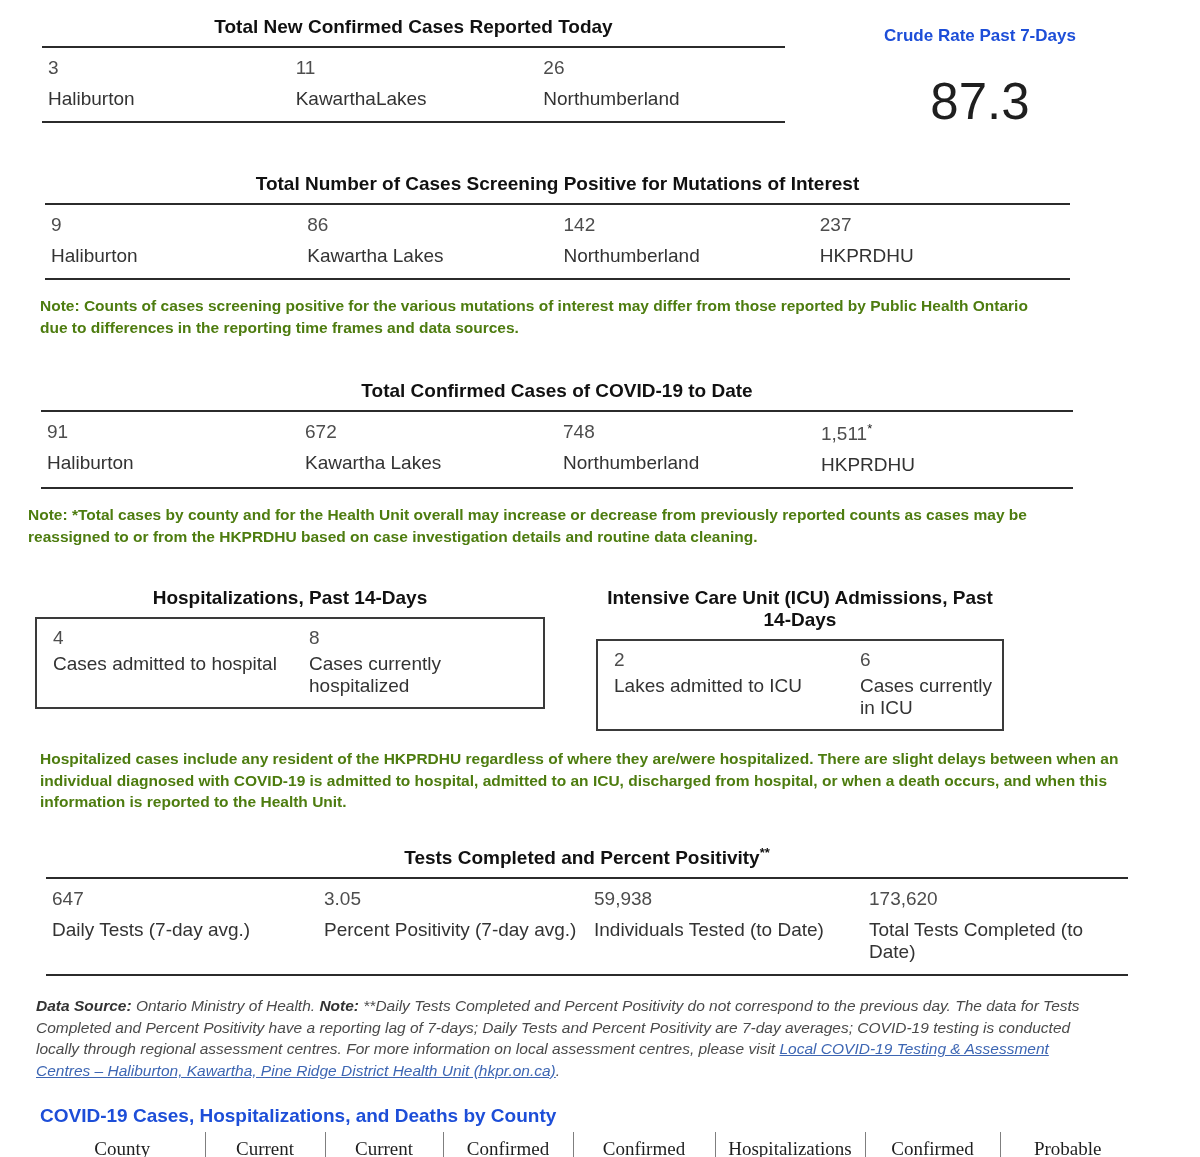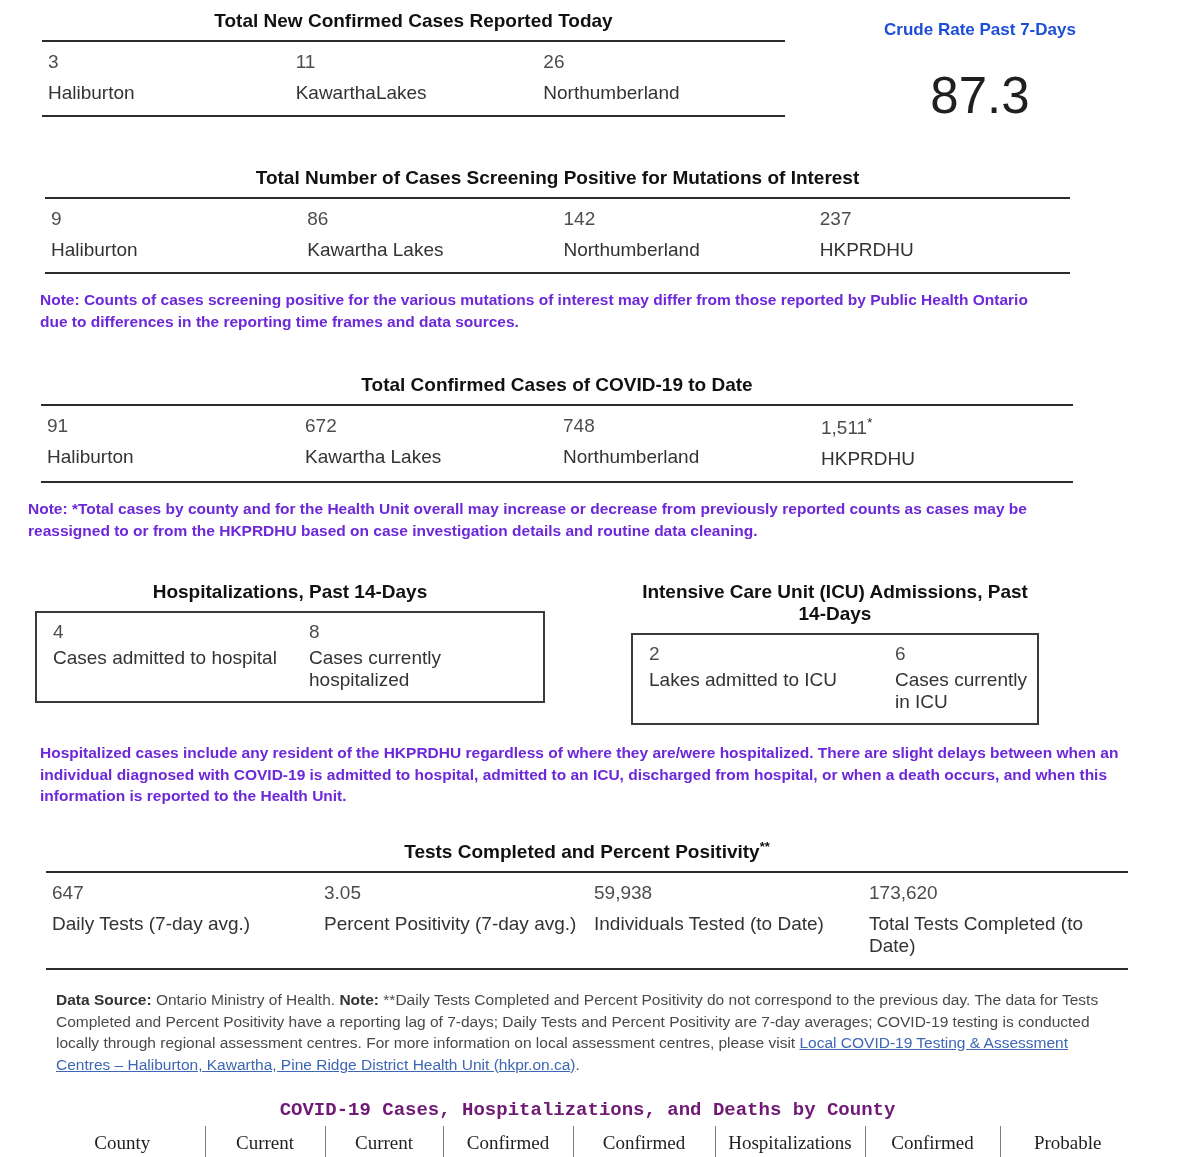--- a/index.html
+++ b/index.html
@@ -1,20 +1,20 @@
 <!DOCTYPE html>
 <html><head>
 <meta charset="utf-8">
 <style>
   * { box-sizing: border-box; margin: 0; padding: 0; }
   html, body { width: 1200px; height: 1157px; background: #ffffff; overflow: hidden; }
   body { font-family: "Liberation Sans", sans-serif; color: #333; }
 
   
-  .top-row { display: flex; align-items: flex-start; }
+  .top-row { display: flex; align-items: flex-start; padding-top: 6px; }
   .sec-new { margin-left: 42px; width: 743px; }
   .sec-title { font-size: 19px; font-weight: bold; color: #111; text-align: center; margin-bottom: 8px; }
   .sec-new .sec-title { margin-top: 10px; }
 
   .stat-grid { border-top: 2px solid #2b2b2b; border-bottom: 2px solid #2b2b2b; display: grid; padding: 9px 0 11px; }
   .cols-3 { grid-template-columns: 1fr 1fr 1fr; }
   .cols-4 { grid-template-columns: repeat(4, 1fr); }
   .stat { padding-left: 6px; }
   .stat .v { font-size: 19px; color: #4d4d4d; margin-bottom: 9px; }
   .stat .l { font-size: 19px; color: #333; }
@@ -25,44 +25,44 @@
   .crude .v { font-size: 51px; color: #1f1f1f; margin-top: 26px; }
   .crude .c { font-size: 17px; color: #404040; margin-top: 8px; }
 
   
   .sec-mut { margin: 42px 0 0 45px; width: 1025px; }
   .sec-conf { margin: 42px 0 0 41px; width: 1032px; }
   .sec-tests { margin: 32px 0 0 46px; width: 1082px; }
   .sec-tests .stat-grid { grid-template-columns: 272px 270px 275px 265px; }
   .title-sup { font-size: 13px; vertical-align: super; }
 
-  .note { font-weight: bold; font-size: 15.5px; line-height: 21.5px; color: #6d28d9; margin: 15px 0 0 40px; }
+  .note { font-weight: bold; font-size: 15.5px; line-height: 21.5px; color: #4d7c0f; margin: 15px 0 0 40px; }
   .note-mut { width: 995px; }
   .note-conf { width: 1060px; margin-left: 28px; }
   .note-hosp { width: 1092px; margin-top: 17px; }
 
   
   .box-row { display: flex; margin-top: 40px; }
   .box-col-hosp { margin-left: 35px; width: 510px; }
-  .box-col-icu { margin-left: 86px; width: 408px; }
+  .box-col-icu { margin-left: 51px; width: 408px; }
   .box-title { text-align: center; font-size: 19px; font-weight: bold; color: #111; margin-bottom: 8px; }
   .box { border: 2px solid #3a3a3a; padding: 8px 10px 10px; display: grid; }
   .box-col-hosp .box { grid-template-columns: 256px 1fr; }
   .box-col-icu .box { grid-template-columns: 246px 1fr; }
   .box .v { font-size: 19px; color: #4d4d4d; margin-bottom: 4px; }
   .box .l { font-size: 19px; color: #333; }
 
   
-  .datasource { margin: 19px 0 0 56px; width: 1062px; font-size: 15.5px; line-height: 21.5px; color: #4a4a4a; }
+  .datasource { margin: 19px 0 0 36px; width: 1062px; font-size: 15.5px; line-height: 21.5px; color: #4a4a4a; font-style: italic; }
   .datasource b { color: #333; }
   .datasource a { color: #3d66b3; text-decoration: underline; cursor: pointer; }
 
   
   .table-wrap { margin: 24px 0 0 40px; width: 1095px; }
-  .table-title { text-align: center; font-size: 19px; font-weight: bold; color: #701a75; margin-bottom: 5px; font-family: Liberation Mono, monospace; }
+  .table-title { font-size: 19px; font-weight: bold; color: #1d4ed8; margin-bottom: 5px; }
   table { border-collapse: collapse; table-layout: fixed; width: 1095px; }
   th {
     font-family: "Liberation Serif", serif; font-weight: normal; font-size: 19px; line-height: 25px;
     vertical-align: top; text-align: center; padding: 4px 6px 2px;
     border-right: 1px solid #7f7f7f; border-bottom: 2px solid #45c2c5;
     color: #1f1f1f; height: 92px; position: relative; cursor: pointer;
   }
   th:last-child { border-right: none; }
 </style>
 </head>

